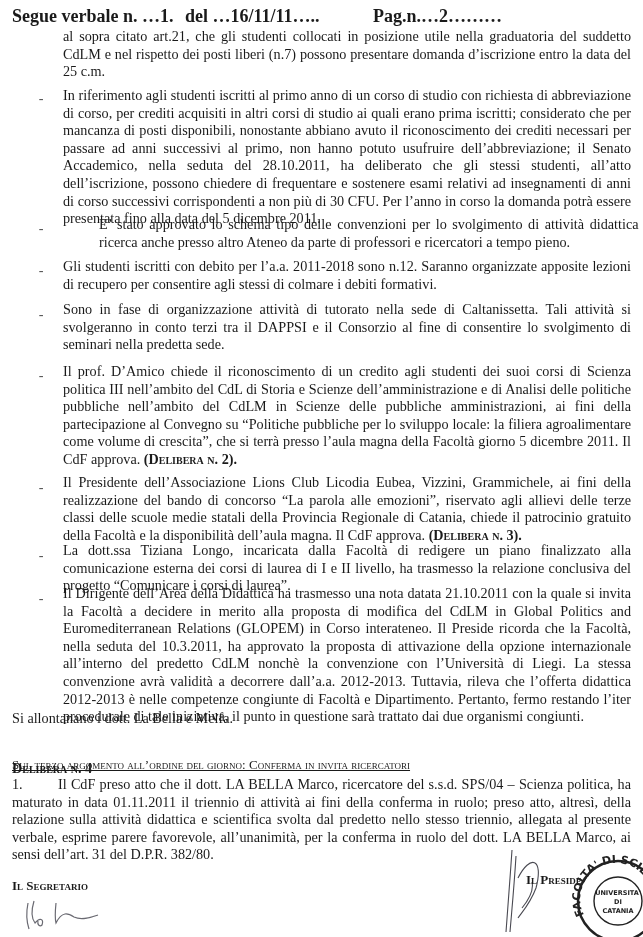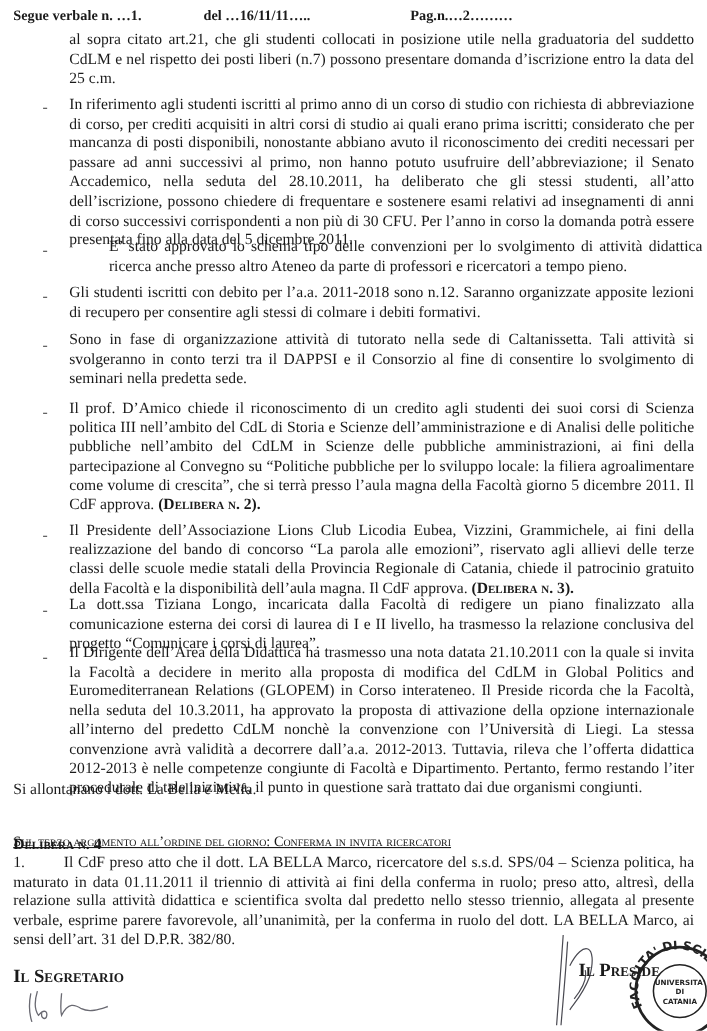--- a/index.html
+++ b/index.html
@@ -4,21 +4,21 @@
   <style>
     html, body { margin: 0; padding: 0; }
     body {
       width: 643px; height: 937px; overflow: hidden; position: relative;
       background: #ffffff; color: #1a1a1a;
       font-family: "Liberation Serif", "DejaVu Serif", serif;
       font-size: 14.2px;
     }
     .header {
       position: absolute; top: 6px; left: 12px; right: 12px; height: 20px;
-      font-weight: bold; font-size: 13px;
+      font-weight: bold; font-size: 18px;
     }
     .header span { position: absolute; top: 0; }
     .h-left { left: 0; }
     .h-mid { left: 173px; }
     .h-right { left: 361px; }
     .block {
       position: absolute; left: 63px; width: 568px;
       text-align: justify; line-height: 17.6px;
     }
     .dash {
@@ -29,21 +29,21 @@
     .plain {
       position: absolute; left: 12px; width: 619px;
       line-height: 17.6px; text-align: justify;
     }
     .delibera { font-weight: bold; font-variant: small-caps; }
     .argomento {
       text-decoration: underline; font-variant: small-caps; font-size: 13px;
     }
     .numitem-num { position: absolute; left: 12px; }
     .sig-label {
-      position: absolute; font-weight: bold; font-variant: small-caps; font-size: 17px;
+      position: absolute; font-weight: bold; font-variant: small-caps; font-size: 13px;
     }
     .signature { position: absolute; }
     .stamp { position: absolute; }
   </style>
 </head>
 <body>
 
 <div class="header">
   <span class="h-left">Segue verbale n. …1.</span>
   <span class="h-mid">del …16/11/11…..</span>

